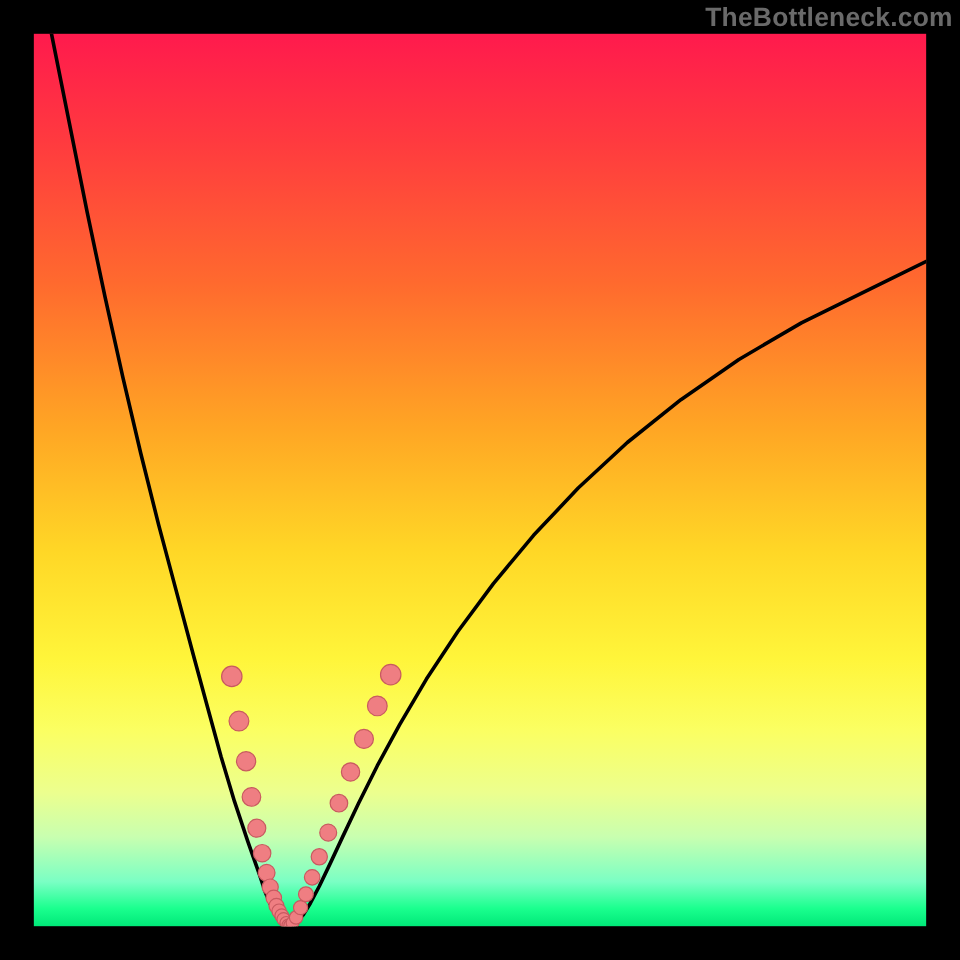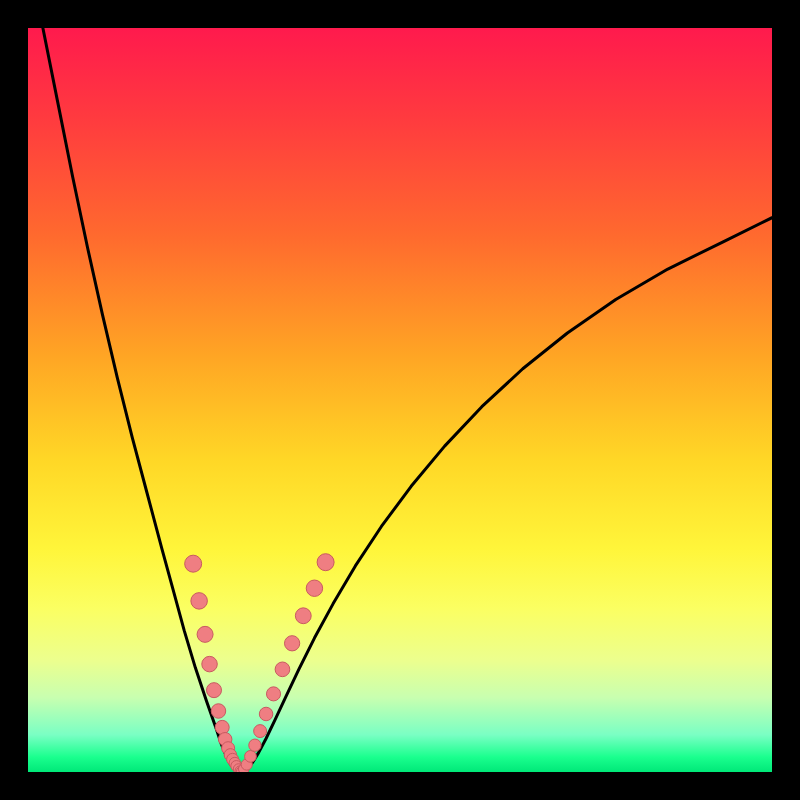--- a/index.html
+++ b/index.html
@@ -57,20 +57,21 @@
     font-size: 22px;
     font-weight: 600;
     color: #6a6a6a;
     letter-spacing: 0.2px;
   }
 </style>
 </head>
 <body>
 
 <div class="frame">
+  <div class="watermark">TheBottleneck.com</div>
 
   <div class="plot">
     <div class="gradient"></div>
     <svg class="curves" viewBox="0 0 744 744" preserveAspectRatio="none">
       <g id="line-left">
           <path d="M14.88 0.00 L29.76 74.40 L44.64 148.80 L59.52 219.48 L74.40 286.44 L89.28 349.68 L104.16 409.20 L119.04 465.00 L133.92 520.80 L145.08 561.72 L156.24 602.64 L167.40 639.84 L178.56 673.32 L188.23 700.85 L193.44 716.47 L197.90 726.89 L200.88 733.58 L203.86 738.05 L206.83 741.02 L209.81 742.88 L212.78 744.00" fill="none" stroke="#000000" stroke-width="3" stroke-linecap="round" stroke-linejoin="round"></path>
         </g>
       <g id="line-right">
           <path d="M212.78 744.00 L215.76 742.88 L219.48 740.28 L224.69 734.33 L230.64 724.66 L238.08 710.52 L247.01 691.92 L257.42 669.60 L270.82 641.33 L286.44 610.08 L305.04 575.86 L327.36 537.91 L353.40 498.48 L383.16 458.30 L416.64 418.13 L453.84 378.70 L494.76 340.75 L539.40 305.04 L587.76 271.56 L639.84 241.06 L695.64 213.53 L744.00 189.72" fill="none" stroke="#000000" stroke-width="3" stroke-linecap="round" stroke-linejoin="round"></path>
         </g>

